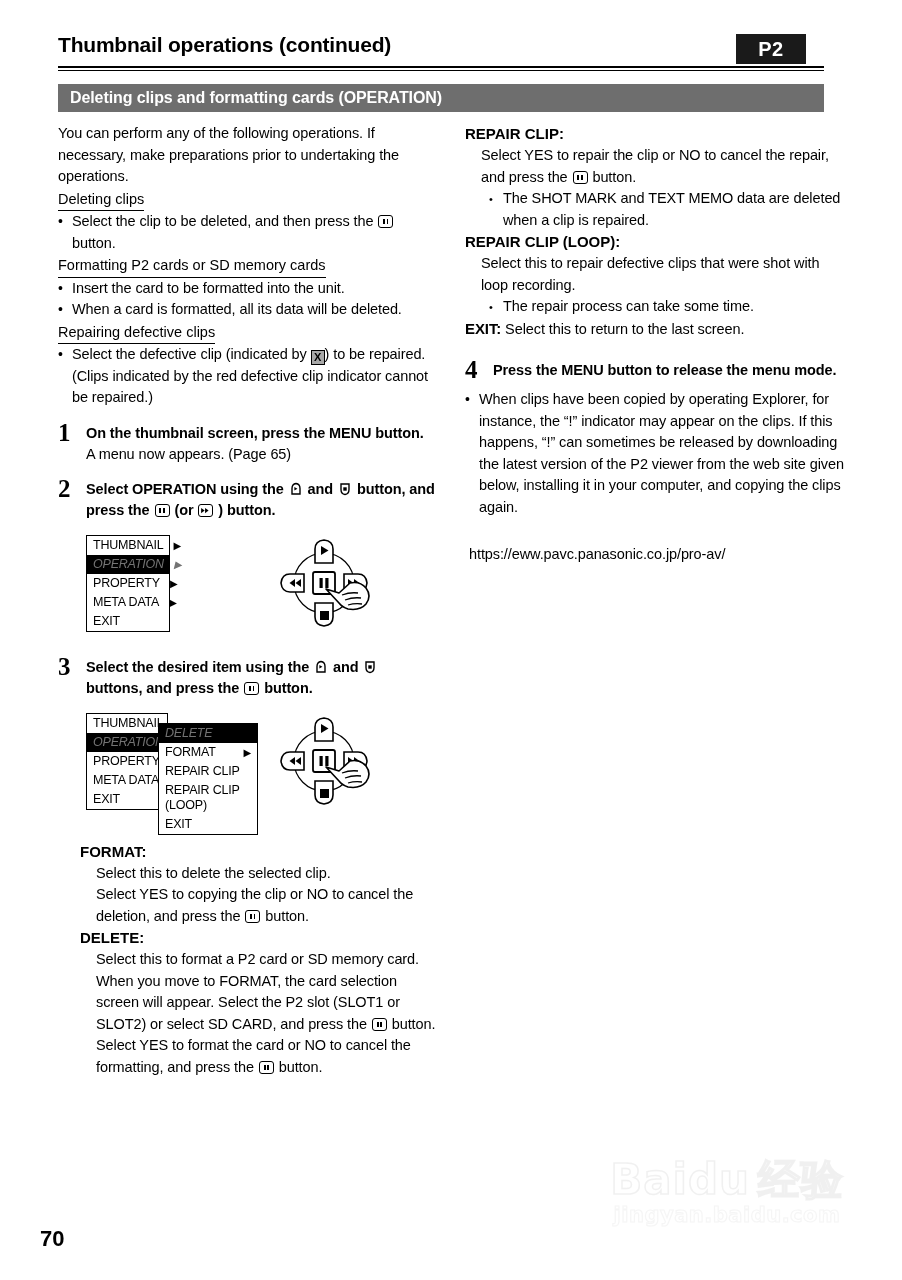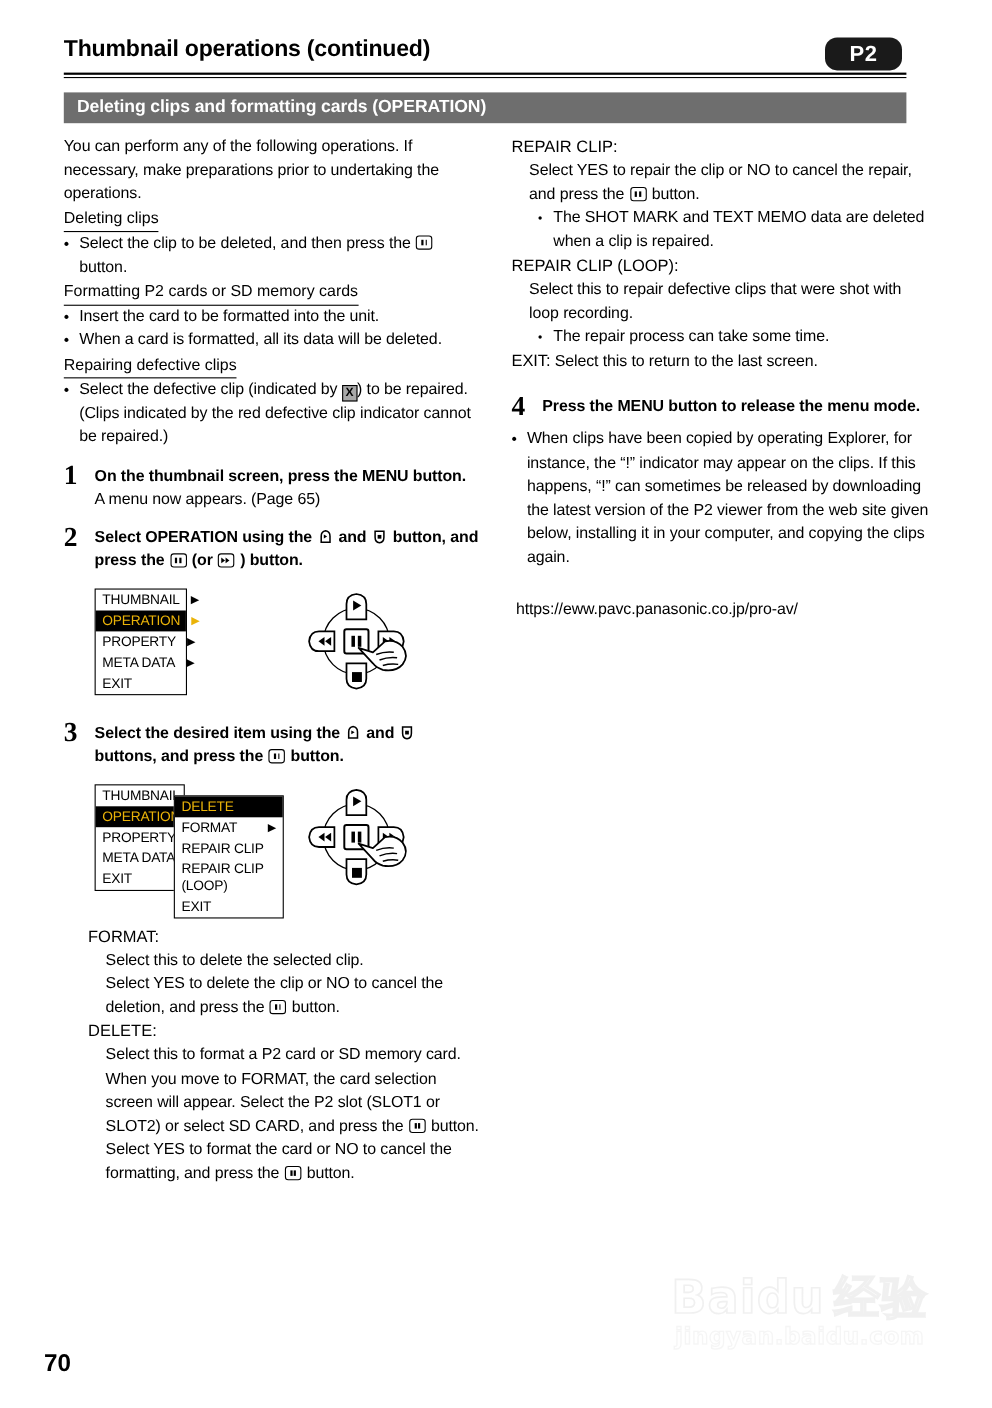--- a/index.html
+++ b/index.html
@@ -27,30 +27,29 @@
   }
   .header-title {
     font-size: 21px;
     font-weight: bold;
     letter-spacing: -0.2px;
     line-height: 26px;
     padding-bottom: 4px;
   }
   .p2-badge {
     position: absolute;
-    right: 4px; top: 2px;
+    right: 18px; top: 2px;
     width: 70px; height: 30px;
     background: #1a1a1a;
     color: #fff;
     font-size: 20px;
     font-weight: bold;
     text-align: center;
     line-height: 30px;
     letter-spacing: 0.5px;
-    border-radius: 11px;
   }
   .rule-double {
     position: absolute;
     left: 58px; top: 66px;
     width: 766px;
   }
   .rule-double .r1 { height: 2px; background: #000; }
   .rule-double .r2 { height: 1px; background: #000; margin-top: 2px; }
 
   
@@ -118,21 +117,21 @@
     top: 1px;
   }
   .indent-block {
     padding-left: 16px;
     font-size: 14.5px;
     line-height: 21.5px;
     letter-spacing: -0.1px;
   }
   .term {
     font-size: 15px;
-    font-weight: normal;
+    font-weight: bold;
     line-height: 22px;
   }
 
   
   .step {
     position: relative;
     padding-left: 28px;
     margin-top: 14px;
   }
   .step-num {
@@ -224,21 +223,22 @@
     line-height: 19px;
     padding: 0 6px;
     white-space: nowrap;
     display: flex;
     justify-content: space-between;
     align-items: center;
     letter-spacing: -0.2px;
   }
   .menu-item.selected {
     background: #000;
-    color: #eab308;
+    color: #737373;
+    font-style: italic;
   }
   .menu-item .arrow { margin-left: 10px; font-size: 10px; }
   .menu-item.two-line {
     display: block;
     line-height: 15px;
     padding-top: 2px;
     padding-bottom: 2px;
   }
 
   
@@ -496,21 +496,21 @@
           </g>
         </svg>
       </div>
     </div>
 
     <div style="margin-top:18px; padding-left:22px;">
       <div>
         <div class="term">FORMAT:</div>
         <div class="indent-block">
           <div>Select this to delete the selected clip.</div>
-          <div><span>Select YES to delete the clip or NO to cancel the deletion, and press the </span><span class="btn-glyph glyph-pause"><span class="g">
+          <div><span>Select YES to copying the clip or NO to cancel the deletion, and press the </span><span class="btn-glyph glyph-pause"><span class="g">
                   <span class="bar"></span>
                   <span class="bar"></span>
                 </span></span><span> button.</span></div>
         </div>
       </div>
 
       <div>
         <div class="term">DELETE:</div>
         <div class="indent-block">
           <div>Select this to format a P2 card or SD memory card.</div>

